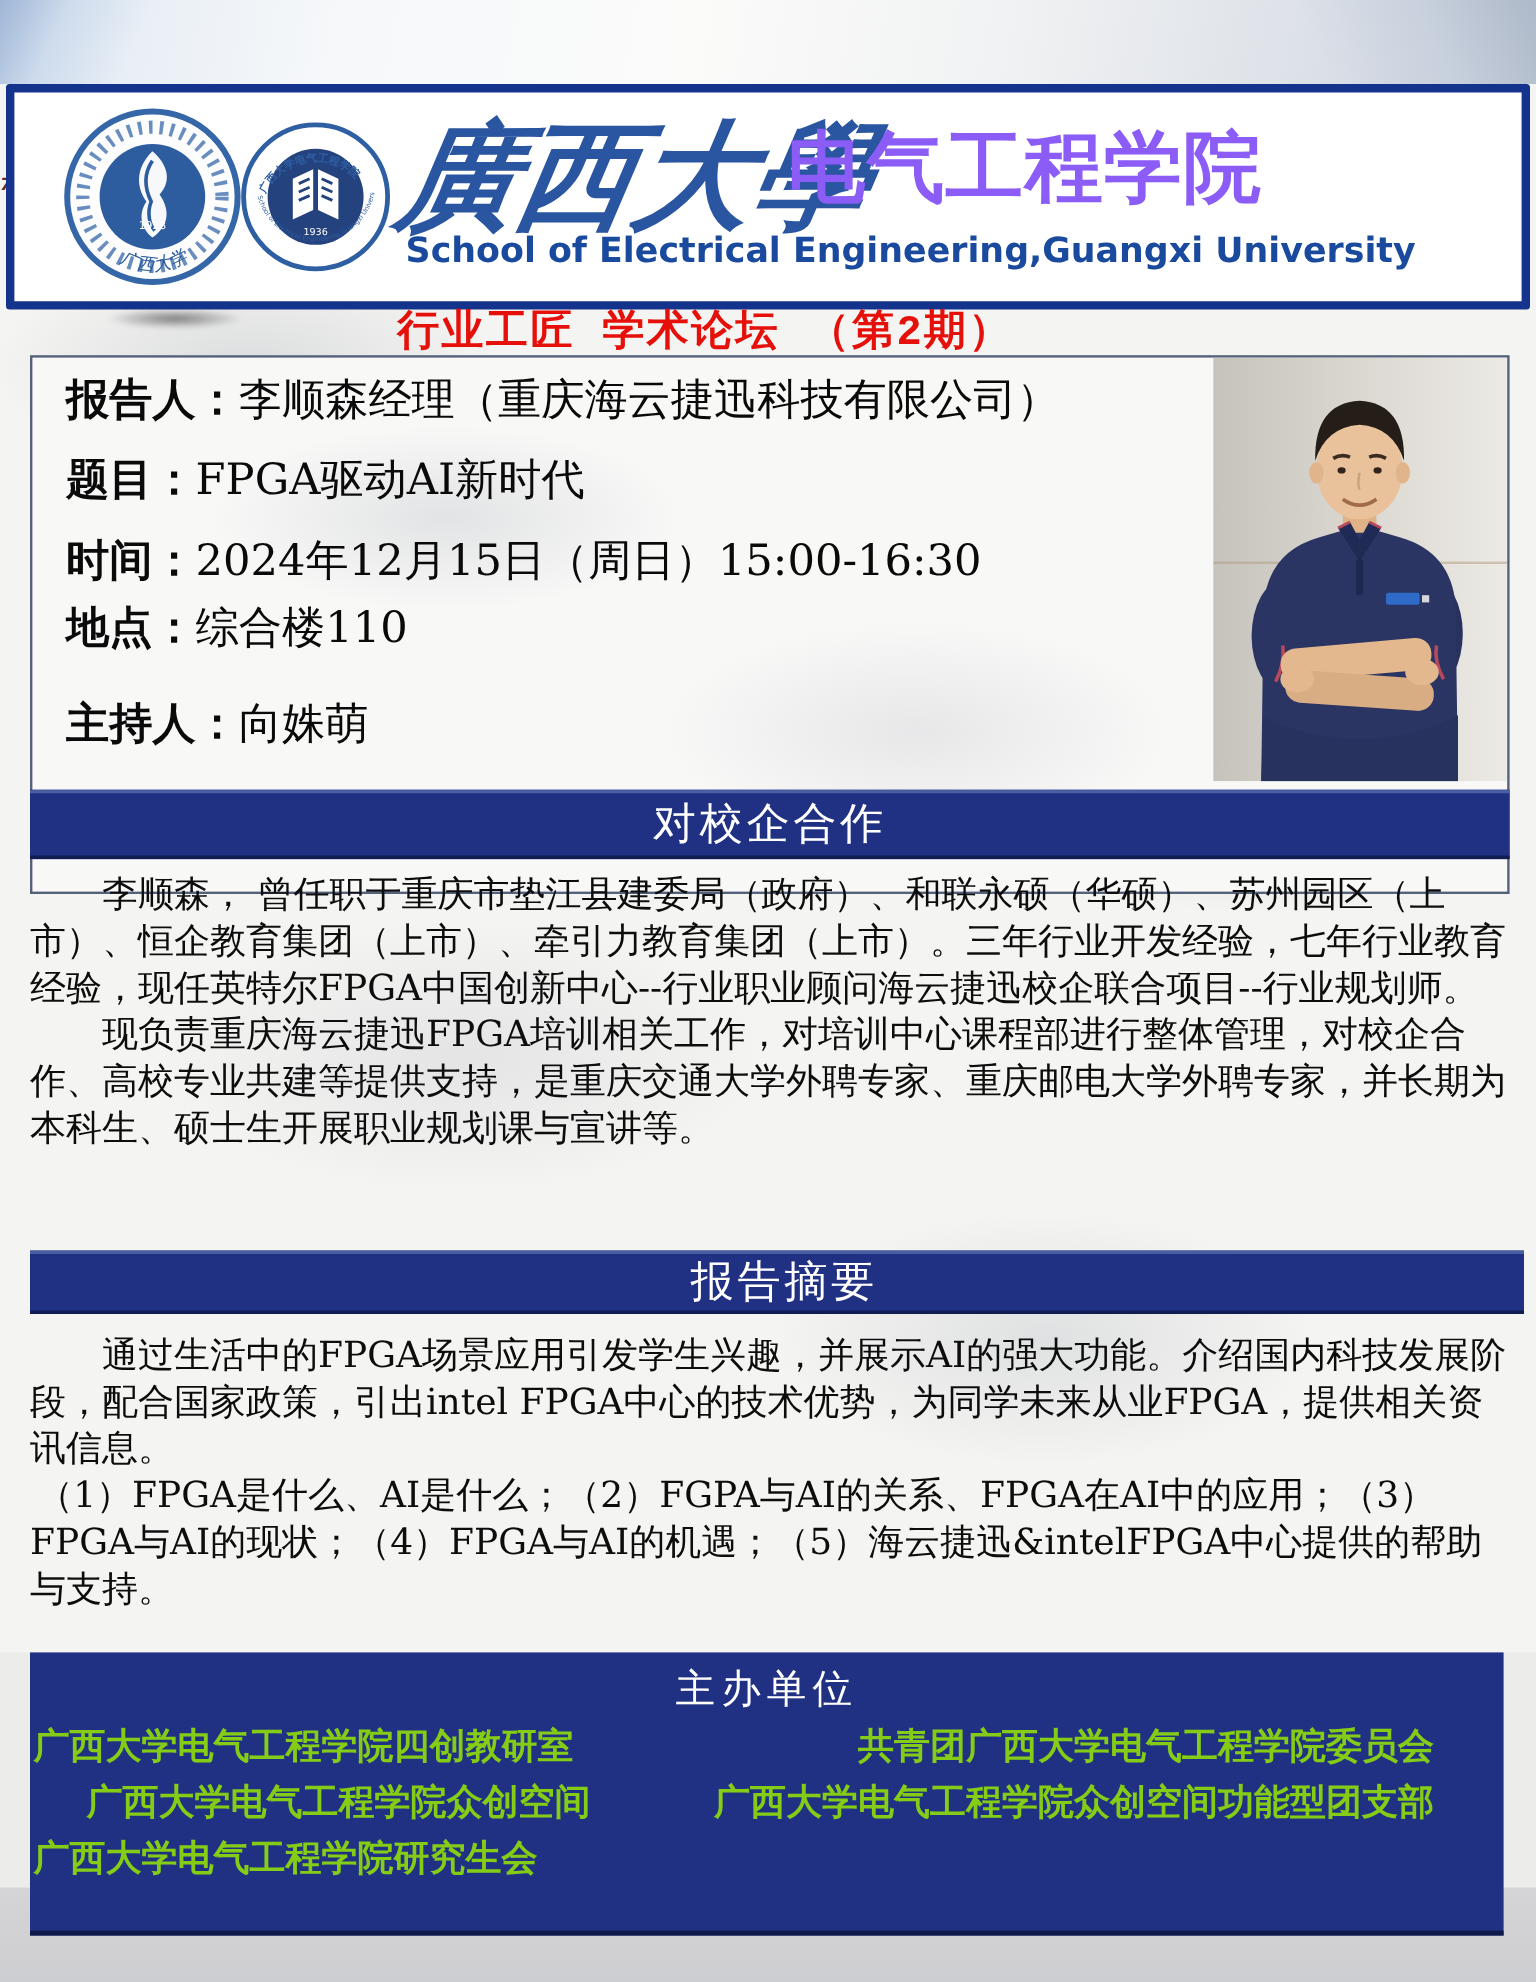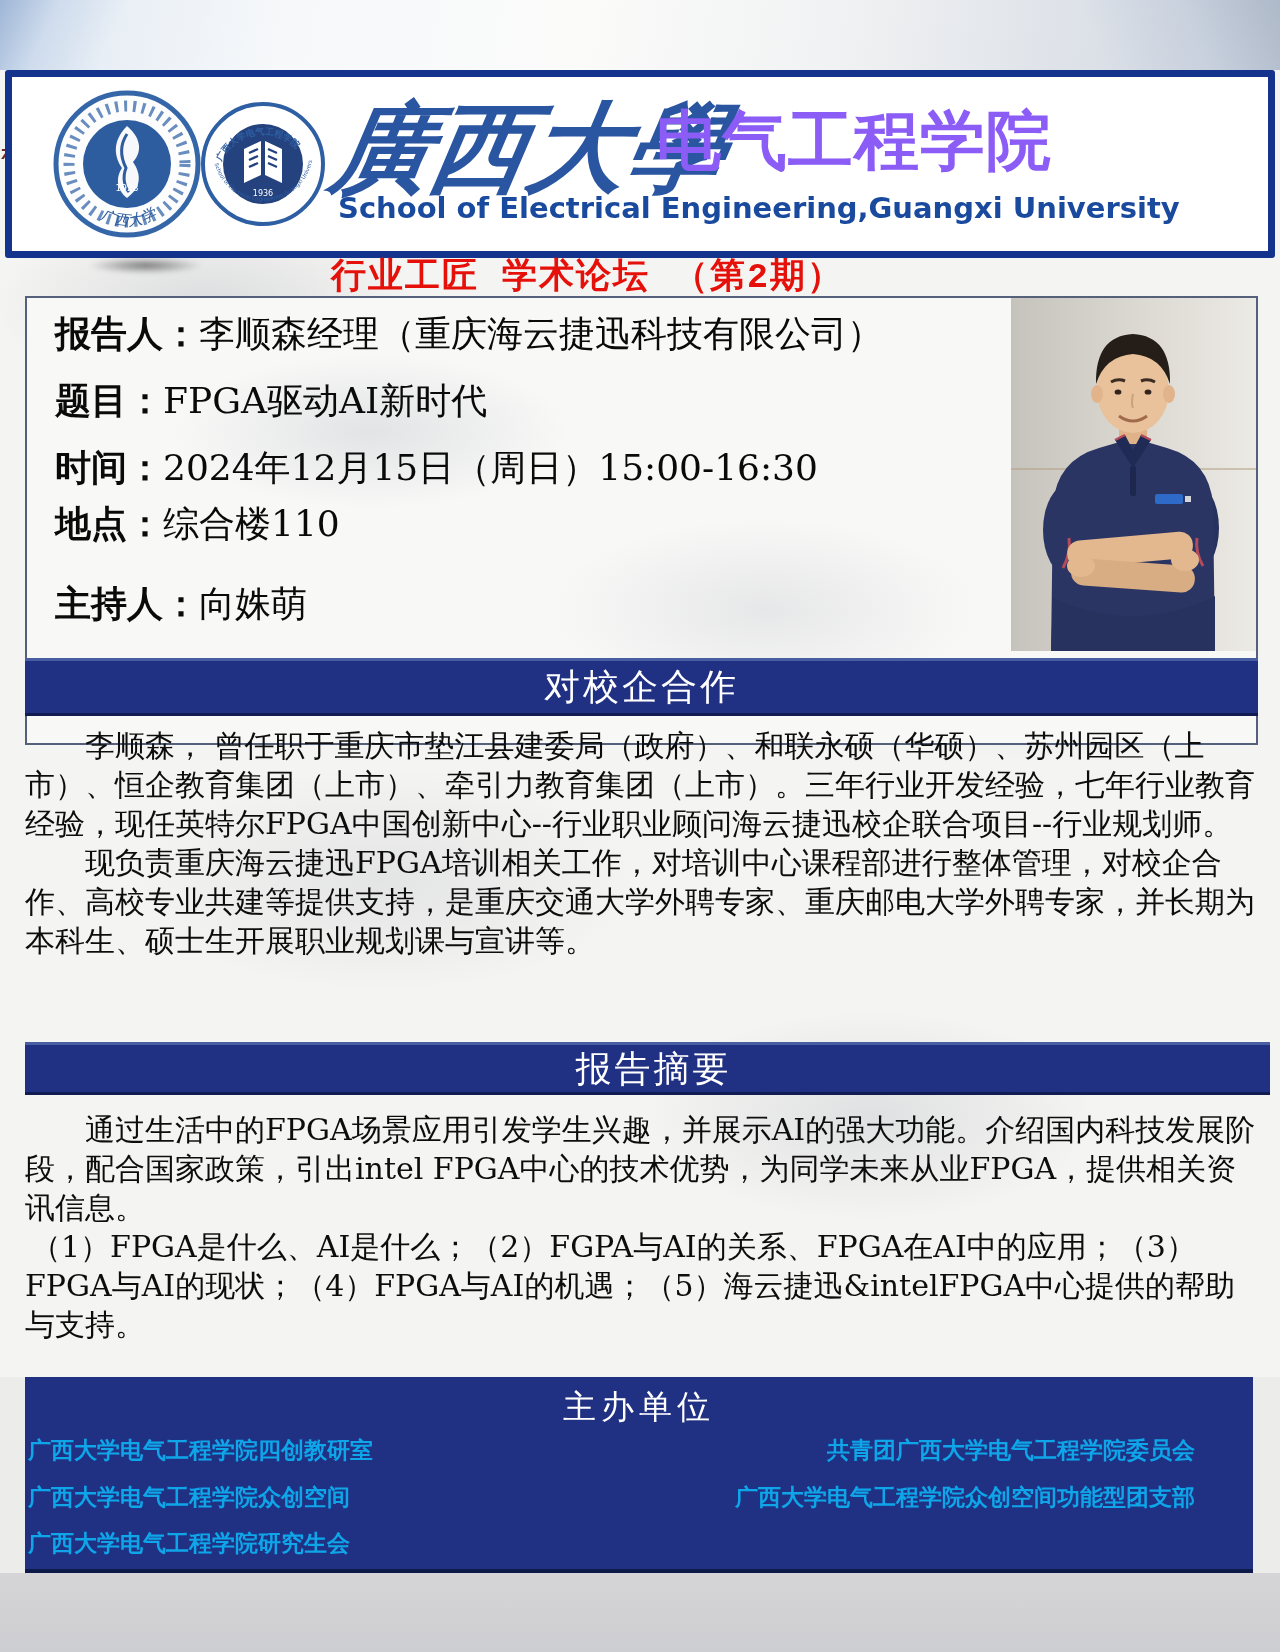--- a/index.html
+++ b/index.html
@@ -68,29 +68,29 @@
   
   .textblock{position:absolute;left:25px;width:1235px;
     font-family:"DejaVu Serif","Liberation Serif",serif;font-size:30px;line-height:39px;color:#0d0d0d;}
   .bio{top:726px;}
   .abstract{top:1110px;}
   .textblock p{margin:0;}
   .indent{text-indent:2em;}
   .small-indent{text-indent:0.2em;}
 
   
-  .footer{position:absolute;left:25px;top:1377px;width:1228px;height:196px;background:#203183;
+  .footer{position:absolute;left:25px;top:1377px;width:1228px;height:236px;background:#203183;
     box-shadow:inset 0 -4px 0 rgba(12,22,64,.85);}
   .footer-heading{position:absolute;left:0;top:8px;width:100%;text-align:center;color:#ffffff;
     font-family:"DejaVu Serif","Liberation Serif",serif;font-size:33px;letter-spacing:5px;}
-  .org{position:absolute;white-space:nowrap;color:#0ea5e9;font-weight:bold;
-    font-family:Liberation Mono, monospace;font-size:23px;}
+  .org{position:absolute;white-space:nowrap;color:#84cc16;font-weight:bold;
+    font-family:Liberation Mono, monospace;font-size:30px;}
   .org.left{left:3px;}
   .org.right{right:58px;text-align:right;}
-  .org.r1{top:58px;} .org.r2{top:105px;} .org.r3{top:151px;}
+  .org.r1{top:58px;} .org.r2{top:105px;margin-left:44px;} .org.r3{top:151px;}
 </style>
 </head>
 <body>
 
 <div class="page">
 
   <div class="bg-top">
     <div class="streak-left"></div>
     <div class="streak-right"></div>
   </div>

